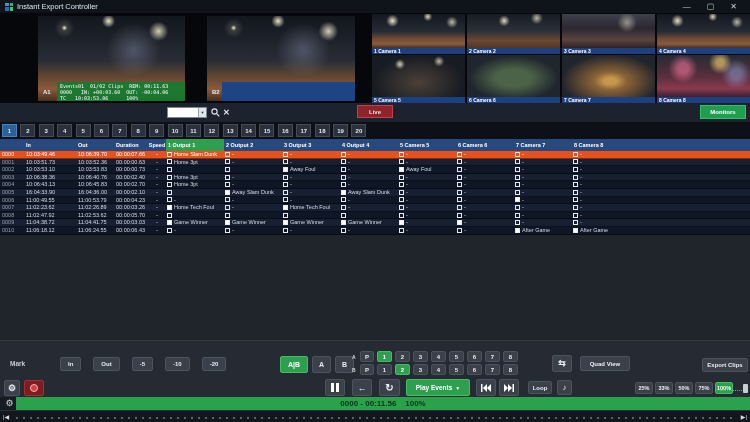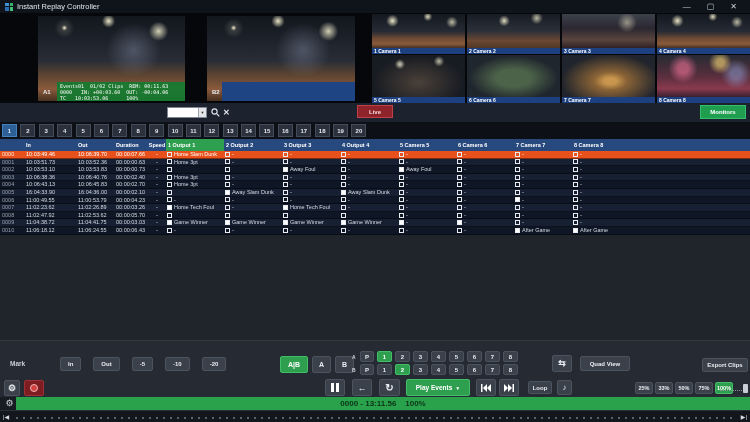--- a/index.html
+++ b/index.html
@@ -162,21 +162,21 @@
 
 <div class="app">
 
   <div class="titlebar">
     <span class="app-icon">
         <i></i>
         <i></i>
         <i></i>
         <i></i>
       </span>
-    <span class="title-text">Instant Replay Controller</span>
+    <span class="title-text">Instant Export Controller</span>
     <span class="win-controls">
       <span>—</span>
       <span>▢</span>
       <span>✕</span>
     </span>
   </div>
 
   <div class="previews">
     <div class="mon monA">
       <div class="screen"></div>
@@ -803,21 +803,21 @@
       </div>
     <div class="slider">
       <span class="track"></span>
       <span class="handle"></span>
     </div>
   </div>
 
   <div class="progress">
     <span class="pgear">⚙</span>
     <div class="pbar">
-      <span class="ptext">0000 - 13:11.56    100%</span>
+      <span class="ptext">0000 - 00:11.56    100%</span>
     </div>
   </div>
 
   <div class="ruler">
     <span class="rend rl">|◀</span>
     <span class="ticks"></span>
     <span class="rend rr">▶|</span>
   </div>
 
 </div>

